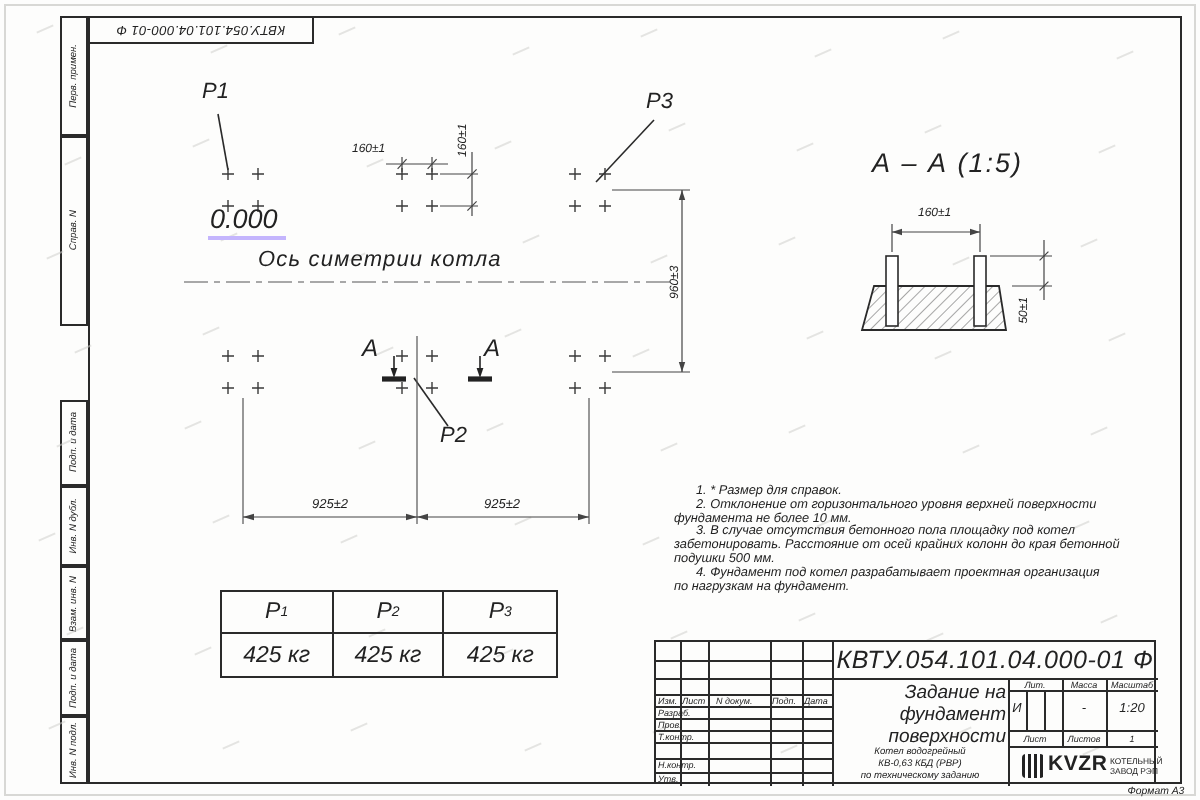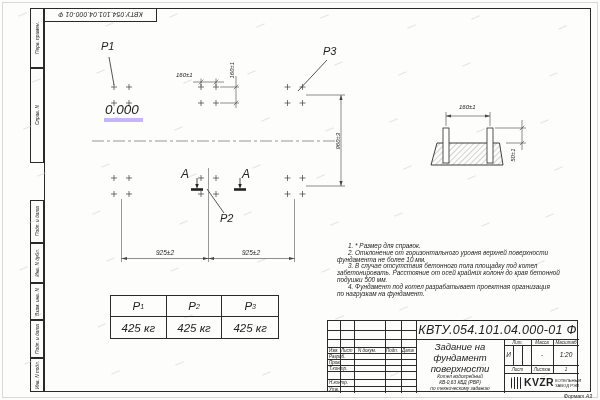--- a/index.html
+++ b/index.html
@@ -249,29 +249,31 @@
         <path d="M506,143 H526"></path>
       <path d="M522,120 V150"></path>
       <path d="M519.8,130.2 L524.2,125.8"></path>
         <path d="M519.8,145.2 L524.2,140.8"></path>
     </g>
   </svg>
 
   <div class="t lbl" style="left:101px;top:41px;font-size:11px">P1</div>
   <div class="t lbl" style="left:323px;top:46px;font-size:11px">P3</div>
   <div class="t lbl" style="left:220px;top:213px;font-size:11px">P2</div>
-  <div class="t lbl" style="left:104px;top:103px;font-size:13.5px;border-bottom:4px solid #c4b5fd;padding:0 4px 1px 1px">0.000</div>
+  <div class="t lbl" style="left:104px;top:103px;font-size:13.5px;border-bottom:2px solid #c4b5fd;padding:0 4px 1px 1px">0.000</div>
+  <div class="t lbl" style="left:129px;top:125px;font-size:11px;letter-spacing:.6px">Ось симетрии котла</div>
   <div class="t lbl" style="left:181px;top:168px;font-size:12px">А</div>
   <div class="t lbl" style="left:242px;top:168px;font-size:12px">А</div>
   <div class="t lbl" style="left:176px;top:72px;font-size:6px">160±1</div>
   <div class="t lbl rot90" style="left:224px;top:67px;font-size:6px">160±1</div>
   <div class="t lbl rot90" style="left:330px;top:138px;font-size:6px">960±3</div>
   <div class="t lbl" style="left:156px;top:250px;font-size:6.5px">925±2</div>
   <div class="t lbl" style="left:242px;top:250px;font-size:6.5px">925±2</div>
 
+  <div class="t lbl" style="left:436px;top:75px;font-size:13.5px;letter-spacing:1px">А – А (1:5)</div>
   <div class="t lbl" style="left:459px;top:104px;font-size:6px">160±1</div>
   <div class="t lbl rot90" style="left:506px;top:152px;font-size:6px">50±1</div>
 
   <div id="ptable">
     <div class="cell">
         <span>P</span>
         <sub>1</sub>
       </div>
     <div class="cell">
         <span>P</span>
@@ -330,21 +332,21 @@
     <div class="s" style="left:30px;top:27px;font-size:4.5px">N докум.</div>
     <div class="s" style="left:58px;top:27px;font-size:4.5px">Подп.</div>
     <div class="s" style="left:74px;top:27px;font-size:4.5px">Дата</div>
 
     <div class="s" style="left:1px;top:33px;font-size:4.5px">Разраб.</div>
     <div class="s" style="left:1px;top:39px;font-size:4.5px">Пров.</div>
     <div class="s" style="left:1px;top:45px;font-size:4.5px">Т.контр.</div>
     <div class="s" style="left:1px;top:59px;font-size:4.5px">Н.контр.</div>
     <div class="s" style="left:1px;top:66px;font-size:4.5px">Утв.</div>
 
-    <div class="s" style="left:89px;top:20px;width:86px;text-align:center;font-size:9.5px;line-height:11px">
+    <div class="s" style="left:89px;top:20px;width:86px;text-align:right;font-size:9.5px;line-height:11px">
       <div>Задание на</div>
       <div>фундамент</div>
       <div>поверхности</div>
     </div>
     <div class="s" style="left:89px;top:53px;width:86px;text-align:center;font-size:4.8px;line-height:6px">
       <div>Котел водогрейный</div>
       <div>КВ-0,63 КБД (РВР)</div>
       <div>по техническому заданию</div>
     </div>
 

